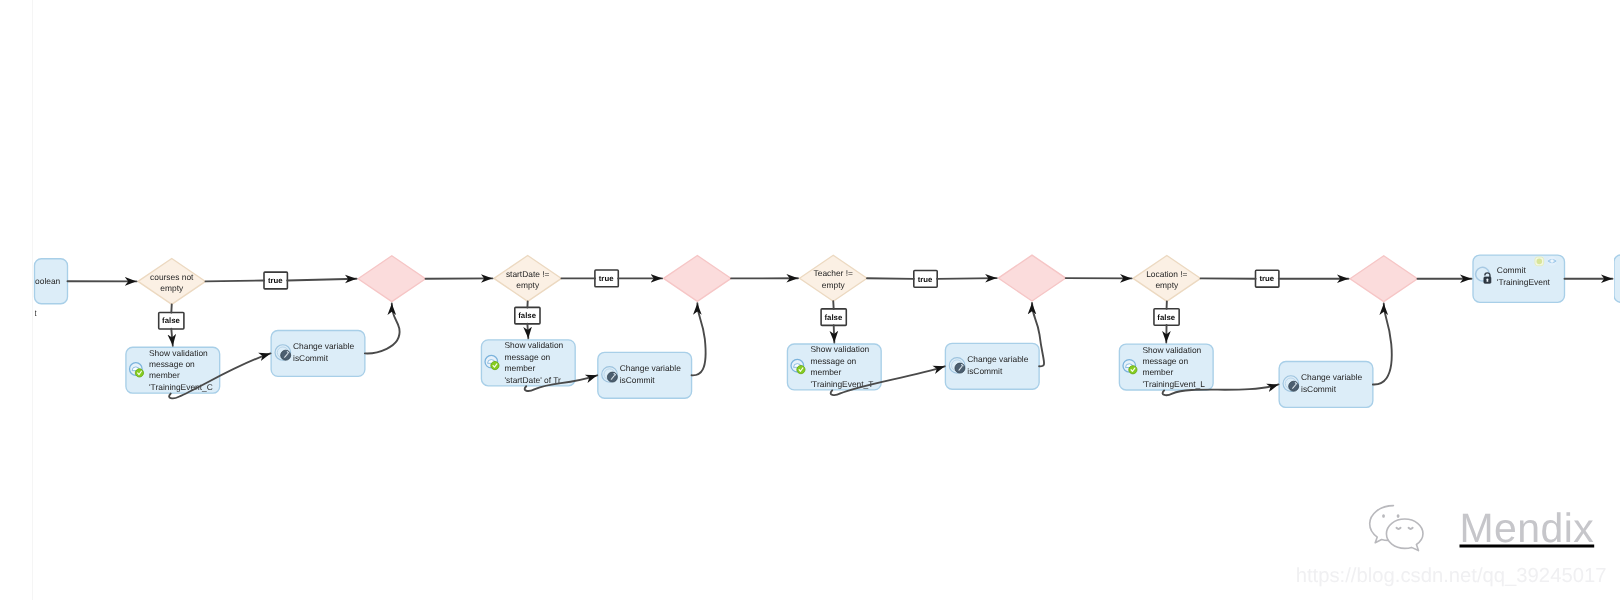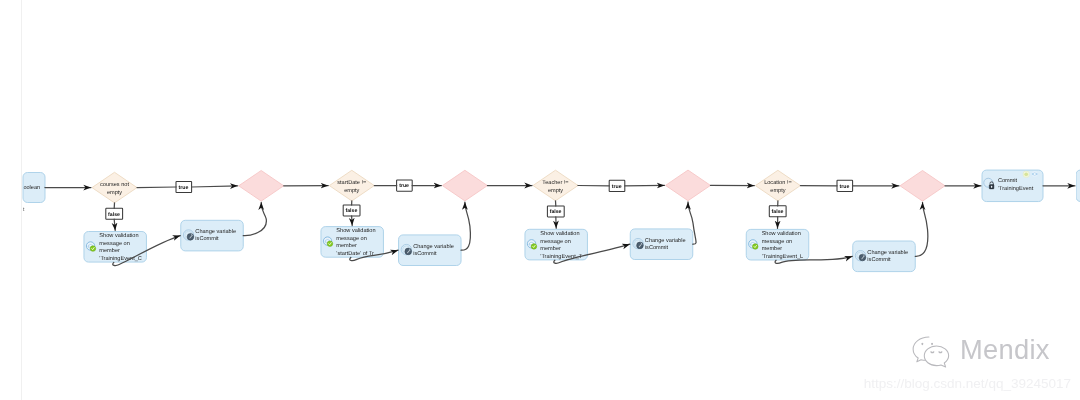--- a/index.html
+++ b/index.html
@@ -7,21 +7,21 @@
        font-family:"Liberation Sans", sans-serif;}
   #canvas{position:relative;width:1080px;height:400px;background:#fff;
           -webkit-font-smoothing:antialiased;}
   svg#flow{position:absolute;left:0;top:0;width:1080px;height:400px;display:block;
           shape-rendering:geometricPrecision;text-rendering:geometricPrecision;
           -webkit-font-smoothing:antialiased;opacity:0.999;}
   .nodelabel{font-family:"Liberation Sans",sans-serif;font-size:5.6px;fill:#262626;}
   .flowlabel{font-family:"Liberation Sans",sans-serif;font-size:5.2px;fill:#0d0d0d;font-weight:600;}
   .rail{position:absolute;left:20.6px;top:0;width:1.4px;height:400px;
         background:linear-gradient(to right, rgba(0,0,0,0.0), rgba(0,0,0,0.06), rgba(0,0,0,0.0));}
-  .wm{position:absolute;left:910px;top:336px;display:flex;align-items:flex-start;gap:9px;}
+  .wm{position:absolute;left:910px;top:336px;display:flex;align-items:center;gap:22px;text-decoration:underline;}
   .wm-logo{width:41px;height:33px;display:block;margin-bottom:0px;}
   .wm-text{font-family:"Liberation Sans",sans-serif;font-size:27.3px;color:#c6c6ca;
            letter-spacing:0.3px;line-height:1.05;}
   .wm-url{position:absolute;left:863.8px;top:375.5px;font-family:"Liberation Sans",sans-serif;
           font-size:13.5px;color:#f0f0f2;letter-spacing:0px;white-space:nowrap;}
 </style>
 </head>
 <body>
 
 <div id="canvas">

